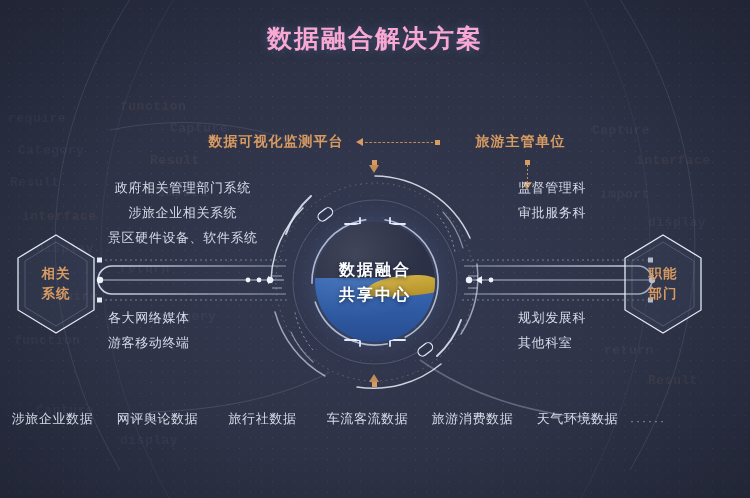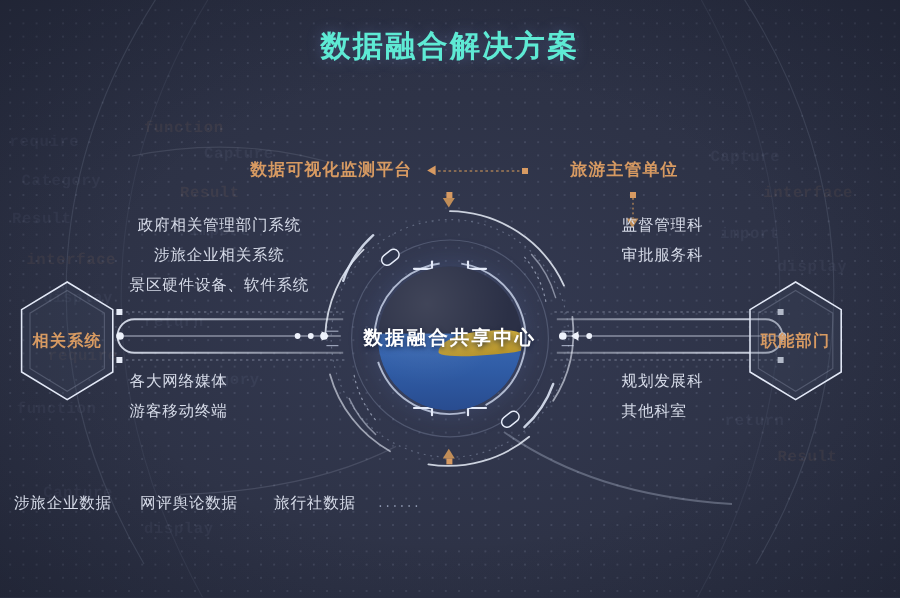--- a/index.html
+++ b/index.html
@@ -33,21 +33,21 @@
     font-family:"Liberation Mono","DejaVu Sans Mono",monospace;
     font-size:13px; font-weight:bold; letter-spacing:.5px;
     color:rgba(150,162,192,.085); white-space:pre; line-height:22px;
   }
   #bg-code .cl { position:absolute; }
   #bg-code .warm { color:rgba(196,150,110,.10); }
 
   
   #header { position:absolute; top:22px; left:0; width:100%; text-align:center; z-index:20; }
   #title {
-    font-size:25px; font-weight:bold; color:#5eead4; letter-spacing:2px;
+    font-size:25px; font-weight:bold; color:#f9a8d4; letter-spacing:2px;
     text-shadow:0 0 12px rgba(140,170,255,.25);
   }
   #subtitle { margin-top:14px; font-size:14.5px; color:#e8ecf6; letter-spacing:1.2px; }
 
   
   #top-labels {
     position:absolute; top:133px; left:0; width:100%;
     display:flex; align-items:center; justify-content:center; gap:0px; z-index:20;
   }
   .olabel { font-size:14px; font-weight:bold; color:#d79a62; letter-spacing:1px; white-space:nowrap;margin-left:24px; }
@@ -99,21 +99,21 @@
     letter-spacing:.6px; line-height:26px; white-space:nowrap;
   }
   #ellipsis { margin-top:4px; font-size:12px; color:#9aa4bd; letter-spacing:2px; }
 
   
   .hexwrap { position:absolute; width:84px; height:104px; z-index:18; }
   #hex-left  { left:14px; top:232px; }
   #hex-right { left:621px; top:232px; }
   .hex-svg { position:absolute; inset:0; }
   .hex-label {
-    position:absolute; inset:0; display:flex; 
+    position:absolute; inset:0; display:flex; flex-direction:column;
     align-items:center; justify-content:center;
     font-size:13.5px; font-weight:bold; color:#d79a62; line-height:20px; letter-spacing:1px;
   }
 
   
   #pipes { position:absolute; inset:0; z-index:14; }
 
   
   #core { position:absolute; left:265px; top:172px; width:220px; height:220px; z-index:16; }
   #core svg { position:absolute; inset:0; overflow:visible; }
@@ -130,21 +130,21 @@
     position:absolute; left:42%; top:45%; width:64%; height:17%;
     background:linear-gradient(180deg,#cfae3e 0%, #b5932c 100%);
     border-radius:60% 40% 50% 50% / 90% 80% 30% 30%;
     transform:rotate(-4deg);
   }
   #sphere .gloss {
     position:absolute; inset:0;
     background:radial-gradient(circle at 34% 26%, rgba(255,255,255,.10), rgba(255,255,255,0) 58%);
   }
   #core-text {
-    position:absolute; inset:0; display:flex; flex-direction:row;
+    position:absolute; inset:0; display:flex; flex-direction:column;
     align-items:center; justify-content:center; z-index:3;
     font-size:16px; font-weight:bold; color:#ffffff; line-height:25px; letter-spacing:2px;
     text-shadow:0 1px 4px rgba(10,20,50,.75);
   }
 
   
   #marker-top { position:absolute; left:369px; top:160px; z-index:19;
                 display:flex; flex-direction:column; align-items:center; }
   #marker-bottom { position:absolute; left:369px; top:374px; z-index:19;
                 display:flex; flex-direction:column; align-items:center; }
@@ -371,14 +371,19 @@
   <div class="row">规划发展科</div>
   <div class="row">其他科室</div>
 </div>
 
 <div id="bottom-grid">
   <div class="brow">
     <div class="cell">涉旅企业数据</div>
     <div class="cell">网评舆论数据</div>
     <div class="cell">旅行社数据</div>
   </div>
+  <div class="brow">
+    <div class="cell">车流客流数据</div>
+    <div class="cell">旅游消费数据</div>
+    <div class="cell">天气环境数据</div>
+  </div>
   <div id="ellipsis">······</div>
 </div>
 
 </body></html>

